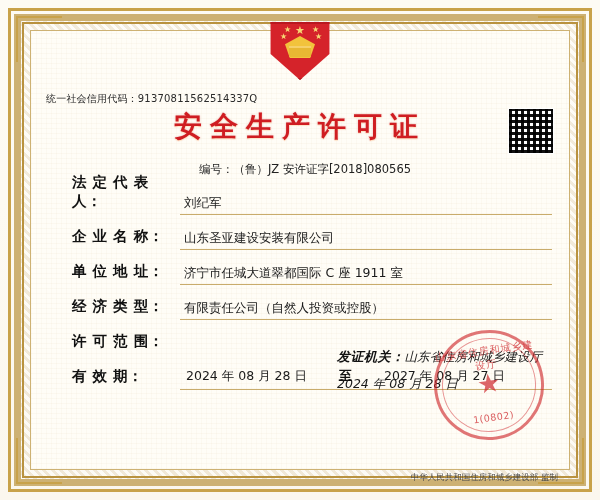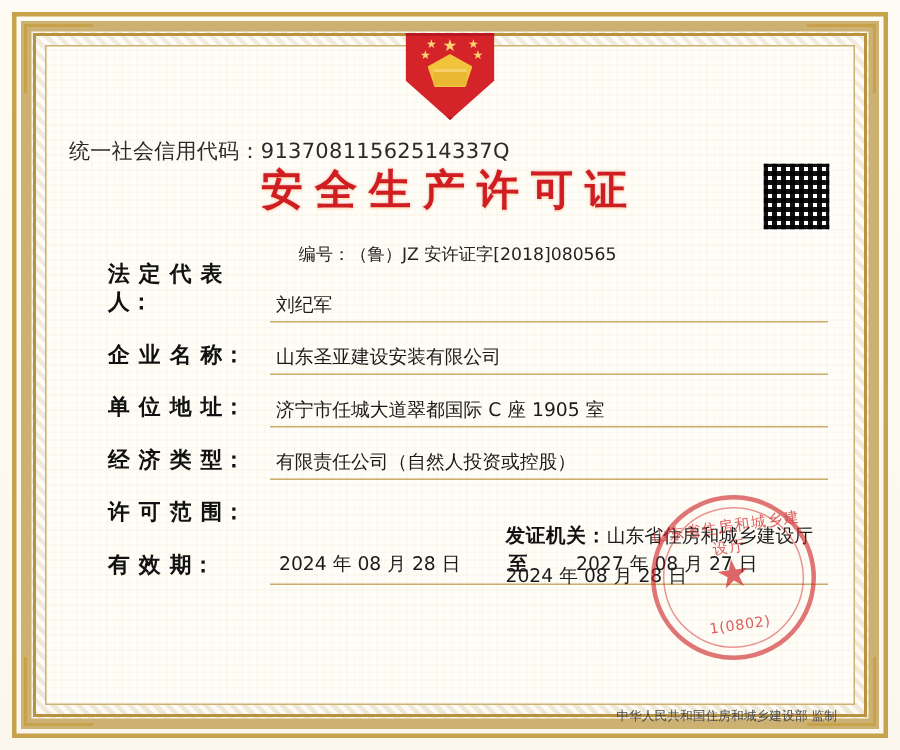--- a/index.html
+++ b/index.html
@@ -126,21 +126,21 @@
   .emblem .s1 { left: 16px; top: 4px; }
   .emblem .s2 { left: 12px; top: 11px; }
   .emblem .s3 { left: 44px; top: 4px; }
   .emblem .s4 { left: 47px; top: 11px; }
 
   
   .credit-code {
     position: absolute;
     left: 46px;
     top: 92px;
-    font-size: 14px;
+    font-size: 10px;
     color: #2a2a2a;
     letter-spacing: 0.2px;
     z-index: 5;
   }
 
   .title {
     position: absolute;
     left: 0; right: 0;
     top: 108px;
     text-align: center;
@@ -230,20 +230,21 @@
     font-weight: bold;
   }
 
   
   .issuer {
     position: absolute;
     right: 58px;
     top: 348px;
     text-align: left;
     z-index: 5;
+    font-style: italic;
   }
   .issuer .iline {
     display: flex;
     align-items: baseline;
     margin-bottom: 10px;
     font-size: 13px;
     color: #111;
   }
   .issuer .ilabel {
     font-weight: bold;
@@ -360,21 +361,21 @@
       <div class="value">刘纪军</div>
     </div>
 
     <div class="row">
       <div class="label">企 业 名 称：</div>
       <div class="value">山东圣亚建设安装有限公司</div>
     </div>
 
     <div class="row">
       <div class="label">单 位 地 址：</div>
-      <div class="value">济宁市任城大道翠都国际 C 座 1905 室</div>
+      <div class="value">济宁市任城大道翠都国际 C 座 1911 室</div>
     </div>
 
     <div class="row">
       <div class="label">经 济 类 型：</div>
       <div class="value">有限责任公司（自然人投资或控股）</div>
     </div>
 
     <div class="row">
       <div class="label">许 可 范 围：</div>
     </div>

